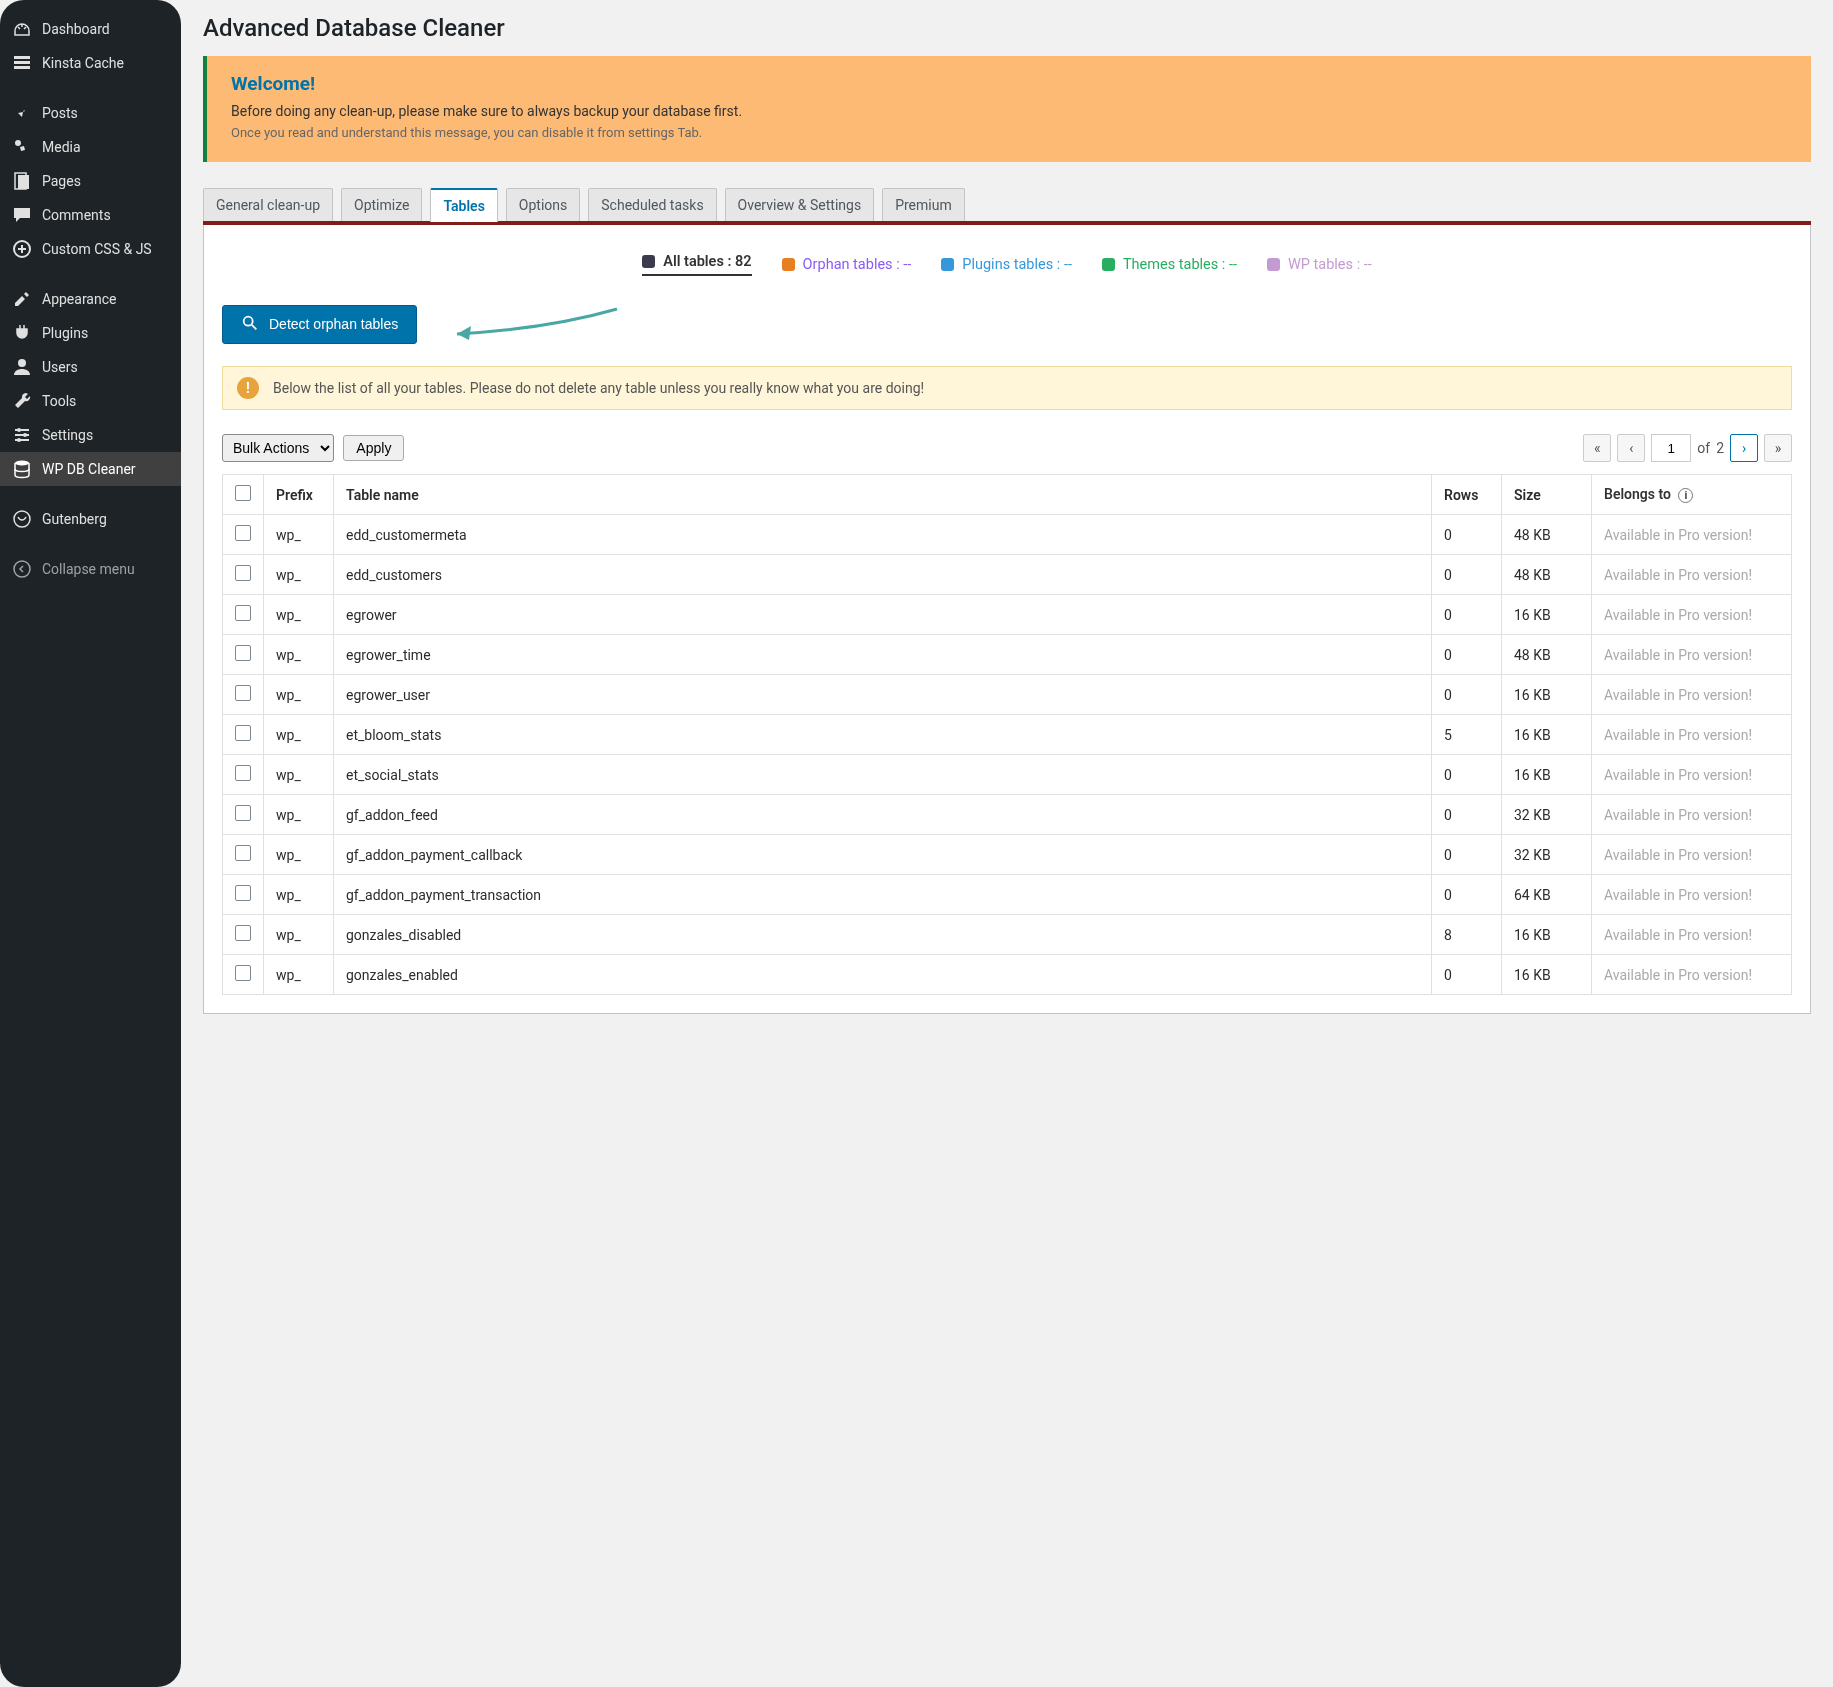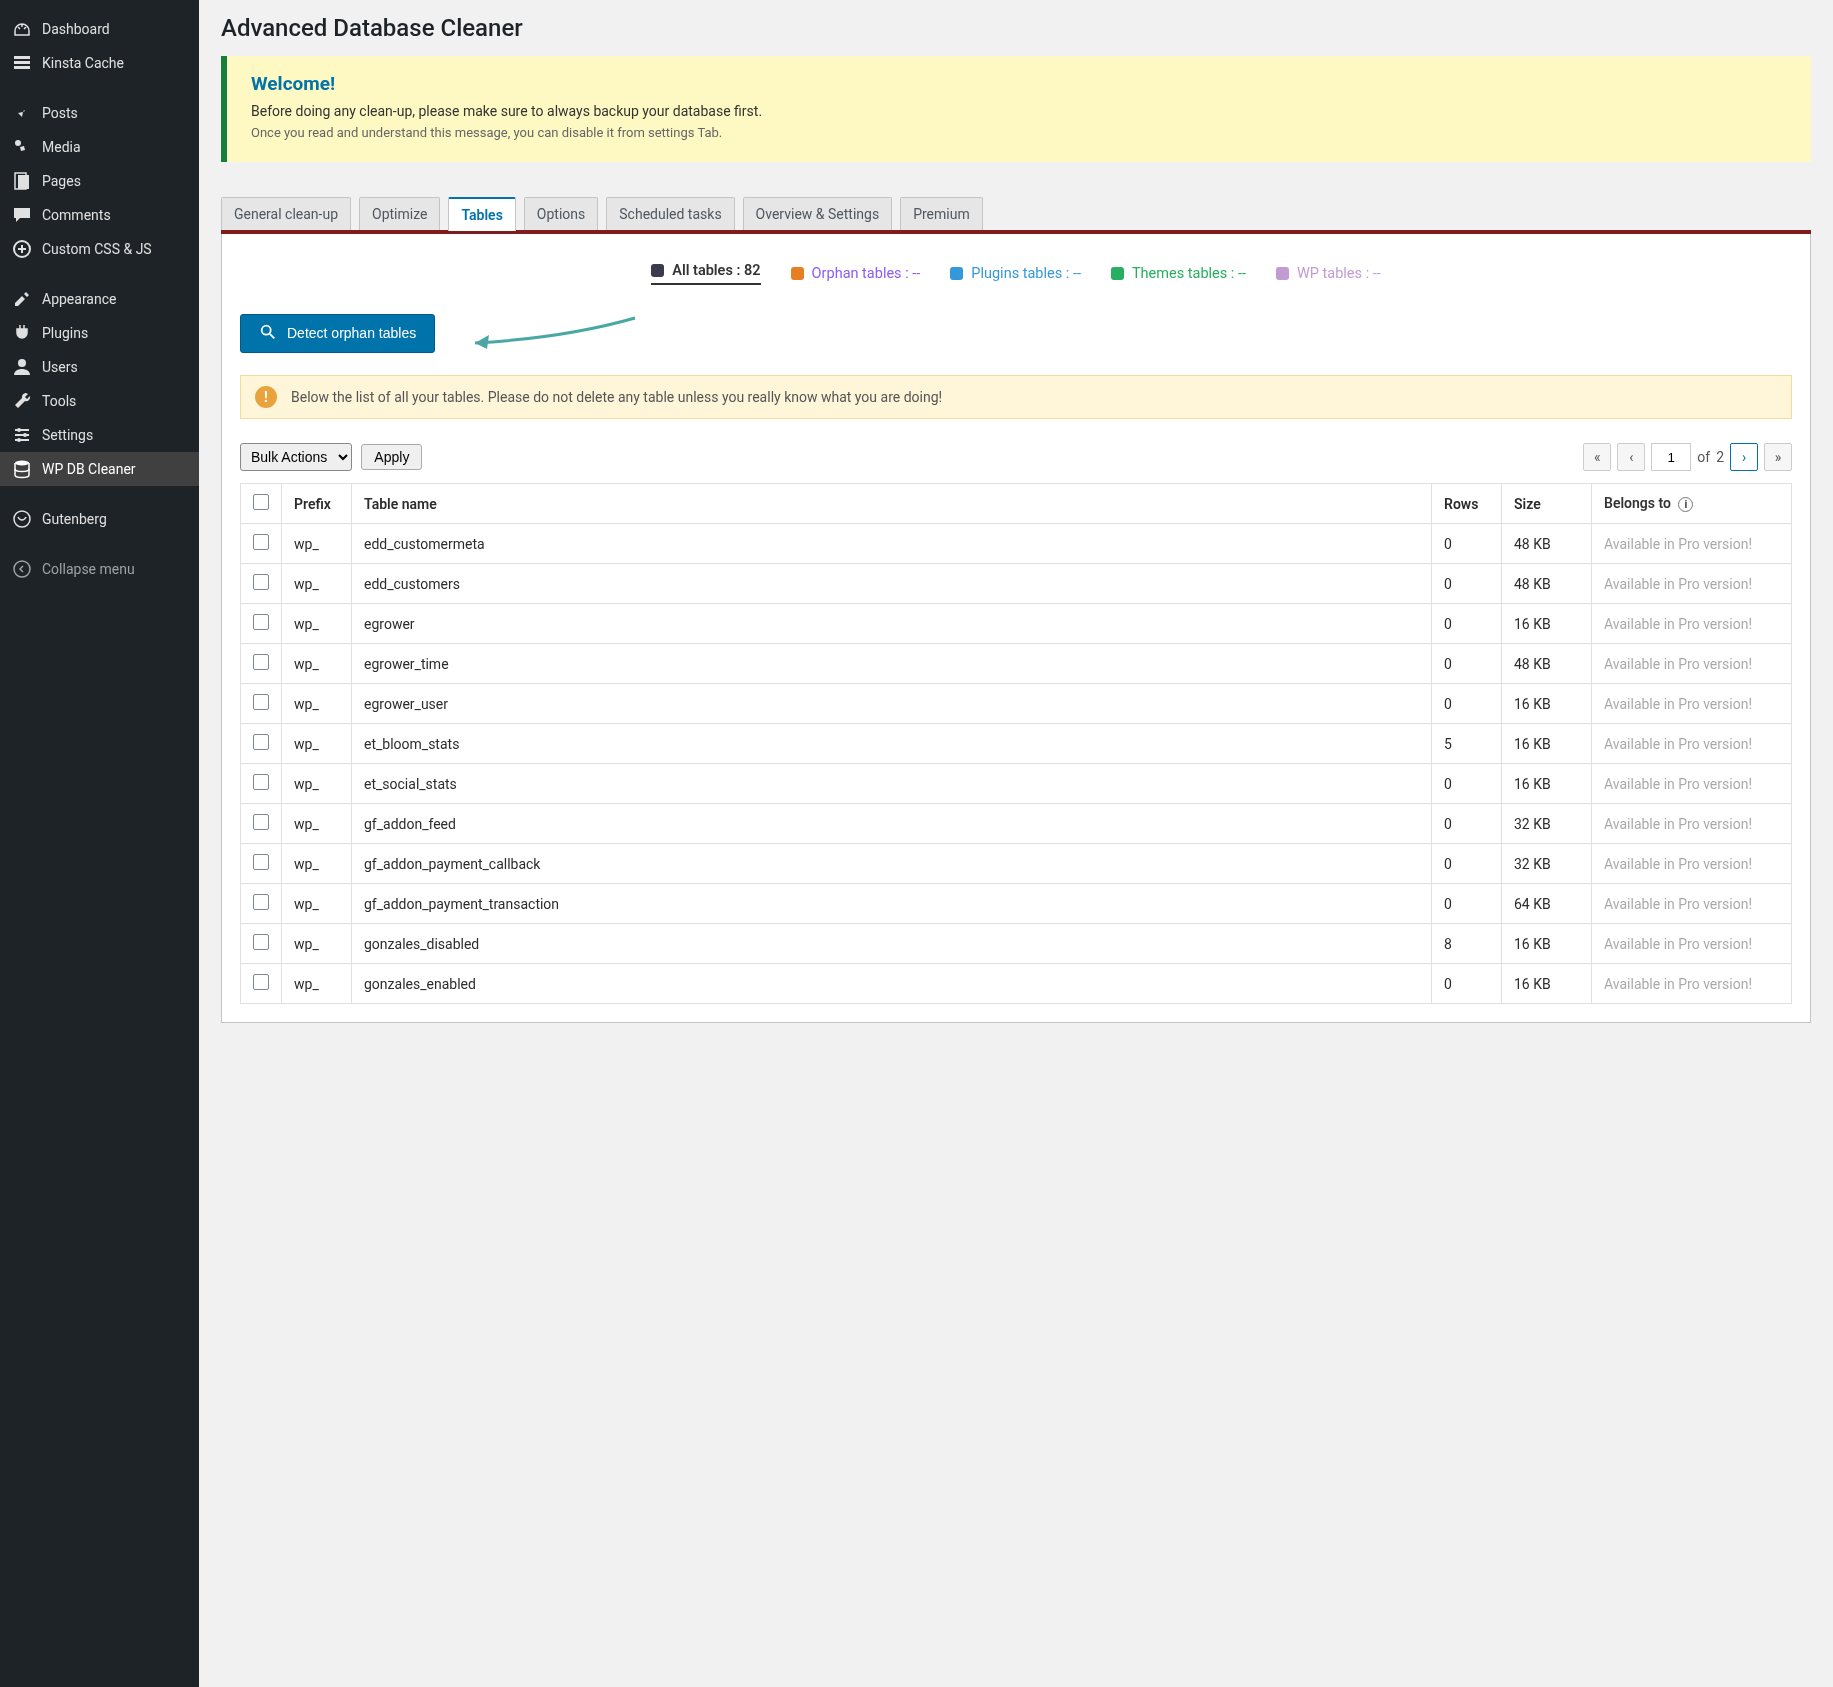--- a/index.html
+++ b/index.html
@@ -1,32 +1,32 @@
 <!DOCTYPE html>
 <html><head>
 <meta charset="utf-8">
 <style>
   * { box-sizing: border-box; margin: 0; padding: 0; }
   body { font-family: -apple-system, BlinkMacSystemFont, "Segoe UI", Roboto, sans-serif; background: #f1f1f1; color: #2c2c2c; font-size: 13.5px; }
   .app { display: flex; min-height: 100vh; }
 
   
-  .sidebar { width: 199px; background: #1d2327; color: #c0c4c7; flex-shrink: 0; padding-top: 12px; }
+  .sidebar { width: 181px; background: #1d2327; color: #c0c4c7; flex-shrink: 0; padding-top: 12px; border-radius: 24px; }
   .sidebar-item { display: flex; align-items: center; padding: 7px 12px; gap: 10px; cursor: pointer; color: #e0e0e0; font-size: 14px; }
   .sidebar-item.active { background: #404040; color: #fff; position: relative; }
   .sidebar-item.active::after { content: ""; position: absolute; right: -8px; top: 50%; transform: translateY(-50%); border: 8px solid transparent; border-right-color: #f1f1f1; }
   .sidebar .icon { width: 20px; height: 20px; display: inline-flex; align-items: center; justify-content: center; fill: currentColor; }
   .sidebar .spacer { height: 16px; }
   .collapse-item { color: #9da2a7; }
 
   
   .main { flex: 1; padding: 14px 22px 24px 22px; }
   .page-title { font-size: 24px; font-weight: 500; color: #1d2327; margin-bottom: 14px; }
 
-  .welcome-card { background: #fef9c3; border-left: 6px solid #15803d; padding: 16px 24px 22px 24px; margin-bottom: 35px; }
+  .welcome-card { background: #fdba74; border-left: 4px solid #15803d; padding: 16px 24px 22px 24px; margin-bottom: 26px; }
   .welcome-title { color: #0073aa; font-size: 19px; font-weight: 700; margin-bottom: 8px; }
   .welcome-text { font-size: 14px; color: #333; margin-bottom: 6px; }
   .welcome-sub { font-size: 13px; color: #666; }
 
   
   .tabs { display: flex; gap: 8px; border-bottom: 4px solid #7f1d1d; }
   .tab { padding: 8px 12px; background: #e6e6e6; border: 1px solid #c3c4c7; border-bottom: none; color: #50575e; font-size: 14px; cursor: pointer; border-radius: 2px 2px 0 0; }
   .tab.active { background: #fff; border-top: 2px solid #0073aa; color: #0073aa; font-weight: 600; margin-bottom: -1px; }
   .tab-content { background: #fff; border: 1px solid #c3c4c7; border-top: none; padding: 28px 18px 18px 18px; }
 

